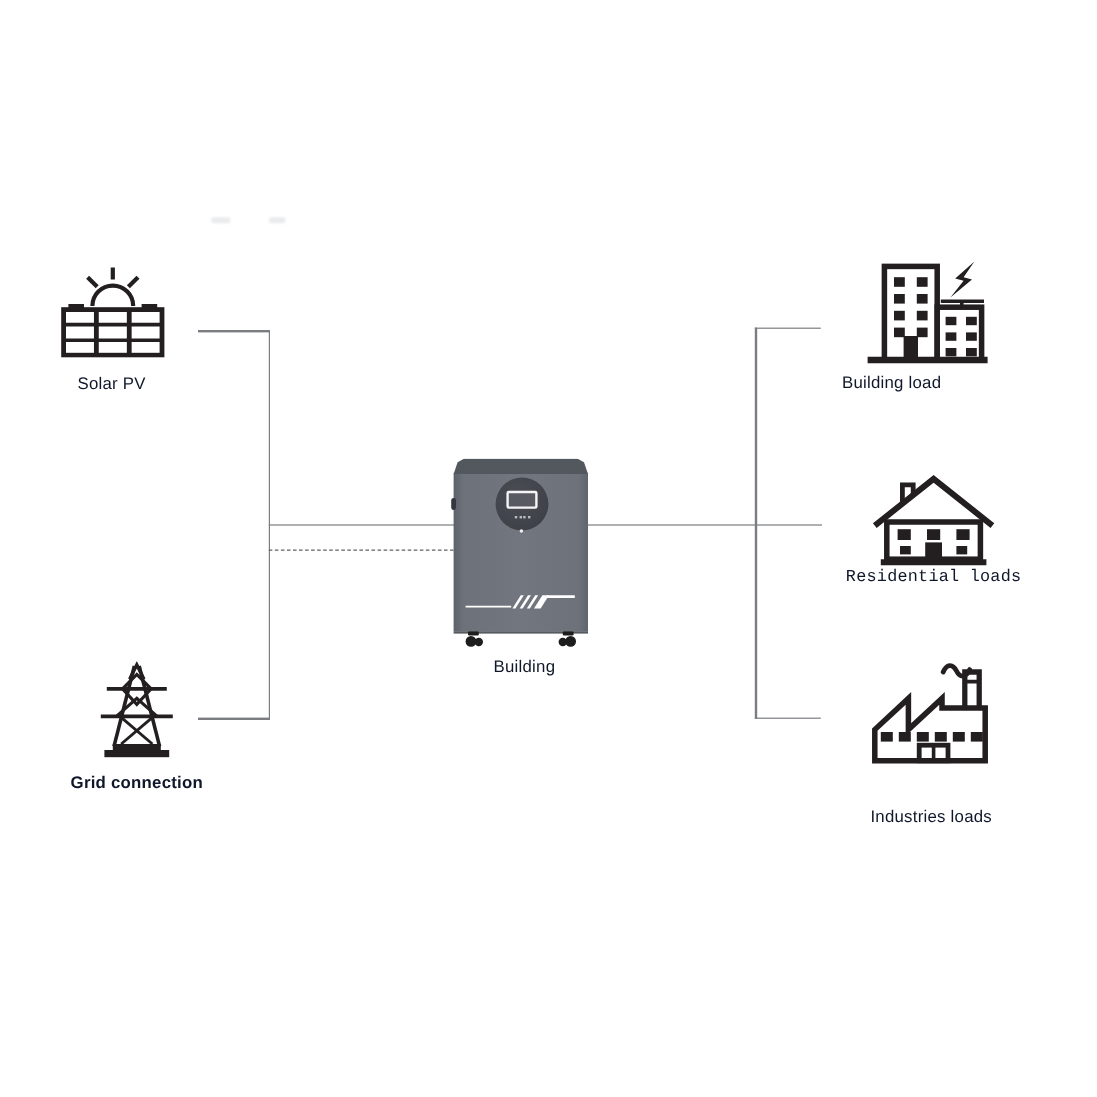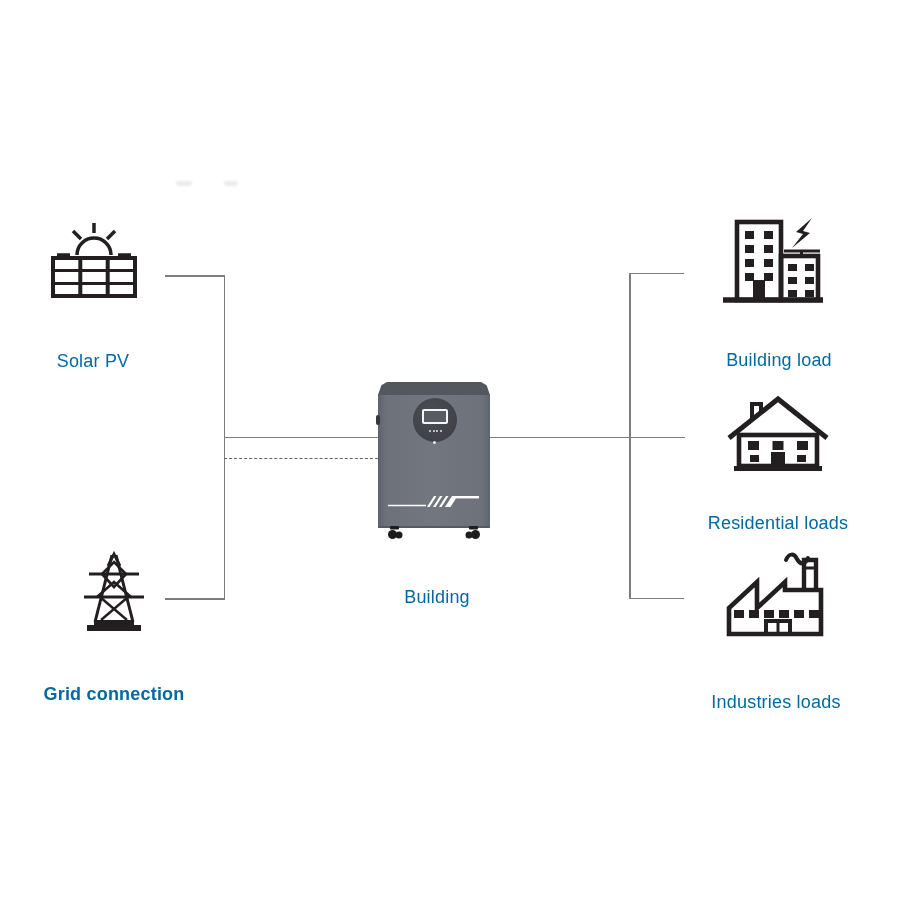--- a/index.html
+++ b/index.html
@@ -3,21 +3,21 @@
 <meta charset="utf-8">
 <style>
   * { margin:0; padding:0; box-sizing:border-box; }
   html,body { background:#ffffff; }
   .canvas {
     position:relative; width:914px; height:914px; background:#ffffff;
     font-family:"Liberation Sans", sans-serif; overflow:hidden;
   }
   .label {
     position:absolute; transform:translateX(-50%);
-    font-size:18px; color:#0369a1; white-space:nowrap; letter-spacing:0.2px;margin-top:40px;
+    font-size:14px; color:#0f172a; white-space:nowrap; letter-spacing:0.2px;
   }
   .node { position:absolute; }
   
   .hline { position:absolute; height:1.6px; background:#7b7d80; }
   .vline { position:absolute; width:1.6px; background:#7b7d80; }
   .dline { position:absolute; height:0; border-top:1.8px dashed #606264; }
   
   .smudge { position:absolute; background:#e9ebed; filter:blur(1px); border-radius:2px; }
   
   .battery { position:absolute; left:378px; top:382px; width:112px; height:159px; }
@@ -174,21 +174,21 @@
           <rect x="66" y="46" width="9" height="7"></rect>
             <rect x="83" y="46" width="9" height="7"></rect>
           <rect x="66" y="59" width="9" height="7"></rect>
             <rect x="83" y="59" width="9" height="7"></rect>
           <rect x="66" y="72" width="9" height="7"></rect>
             <rect x="83" y="72" width="9" height="7"></rect>
         </g>
       </svg>
     </span>
   </div>
-  <div class="label" style="left:779px; top:310px;">Building load</div>
+  <div class="label" style="left:743px; top:310px;">Building load</div>
 
   <div class="node" style="left:726px; top:394px;">
     <span>
       <svg width="104" height="78" viewBox="0 0 104 78">
         <g stroke="#231f20" fill="none">
           <path d="M26,26 V10 H35 V19" stroke-width="4"></path>
           <path d="M3,44 L52,5 L101,44" stroke-width="5"></path>
           <rect x="13" y="41" width="78" height="31" stroke-width="4.6"></rect>
           <line x1="8" y1="74.5" x2="96" y2="74.5" stroke-width="5"></line>
         </g>
@@ -196,21 +196,21 @@
           <rect x="22" y="47" width="11" height="9"></rect>
           <rect x="46.5" y="47" width="11" height="9"></rect>
           <rect x="71" y="47" width="11" height="9"></rect>
           <rect x="24" y="61" width="9" height="7"></rect>
           <rect x="71" y="61" width="9" height="7"></rect>
           <rect x="45" y="58" width="14" height="14"></rect>
         </g>
       </svg>
     </span>
   </div>
-  <div class="label" style="left:778px; top:473px;">Residential loads</div>
+  <div class="label" style="left:778px; top:473px;font-family:Liberation Mono, monospace;">Residential loads</div>
 
   <div class="node" style="left:724px; top:551px;">
     <span>
       <svg width="102" height="88" viewBox="0 0 102 88">
         <g stroke="#231f20" fill="none">
           <path d="M80,39 V9 H92 V39" stroke-width="4.4"></path>
           <line x1="80" y1="17" x2="92" y2="17" stroke-width="3"></line>
           <path d="M62,9 c3,-7 8,-7 11,-1 c3,6 8,6 11,-1" stroke-width="4" stroke-linecap="round"></path>
           <path d="M5,83 V57 L33,31 V57 L61,31 V39 H97 V83 Z" stroke-width="4.6"></path>
           <rect x="42" y="70" width="24" height="13" stroke-width="4"></rect>
@@ -220,15 +220,15 @@
           <rect x="10" y="59" width="10" height="8"></rect>
           <rect x="25" y="59" width="10" height="8"></rect>
           <rect x="40" y="59" width="10" height="8"></rect>
           <rect x="55" y="59" width="10" height="8"></rect>
           <rect x="70" y="59" width="10" height="8"></rect>
           <rect x="85" y="59" width="10" height="8"></rect>
         </g>
       </svg>
     </span>
   </div>
-  <div class="label" style="left:776px; top:652px;">Industries loads</div>
+  <div class="label" style="left:776px; top:672px;">Industries loads</div>
 
 </div>
 
 </body></html>

